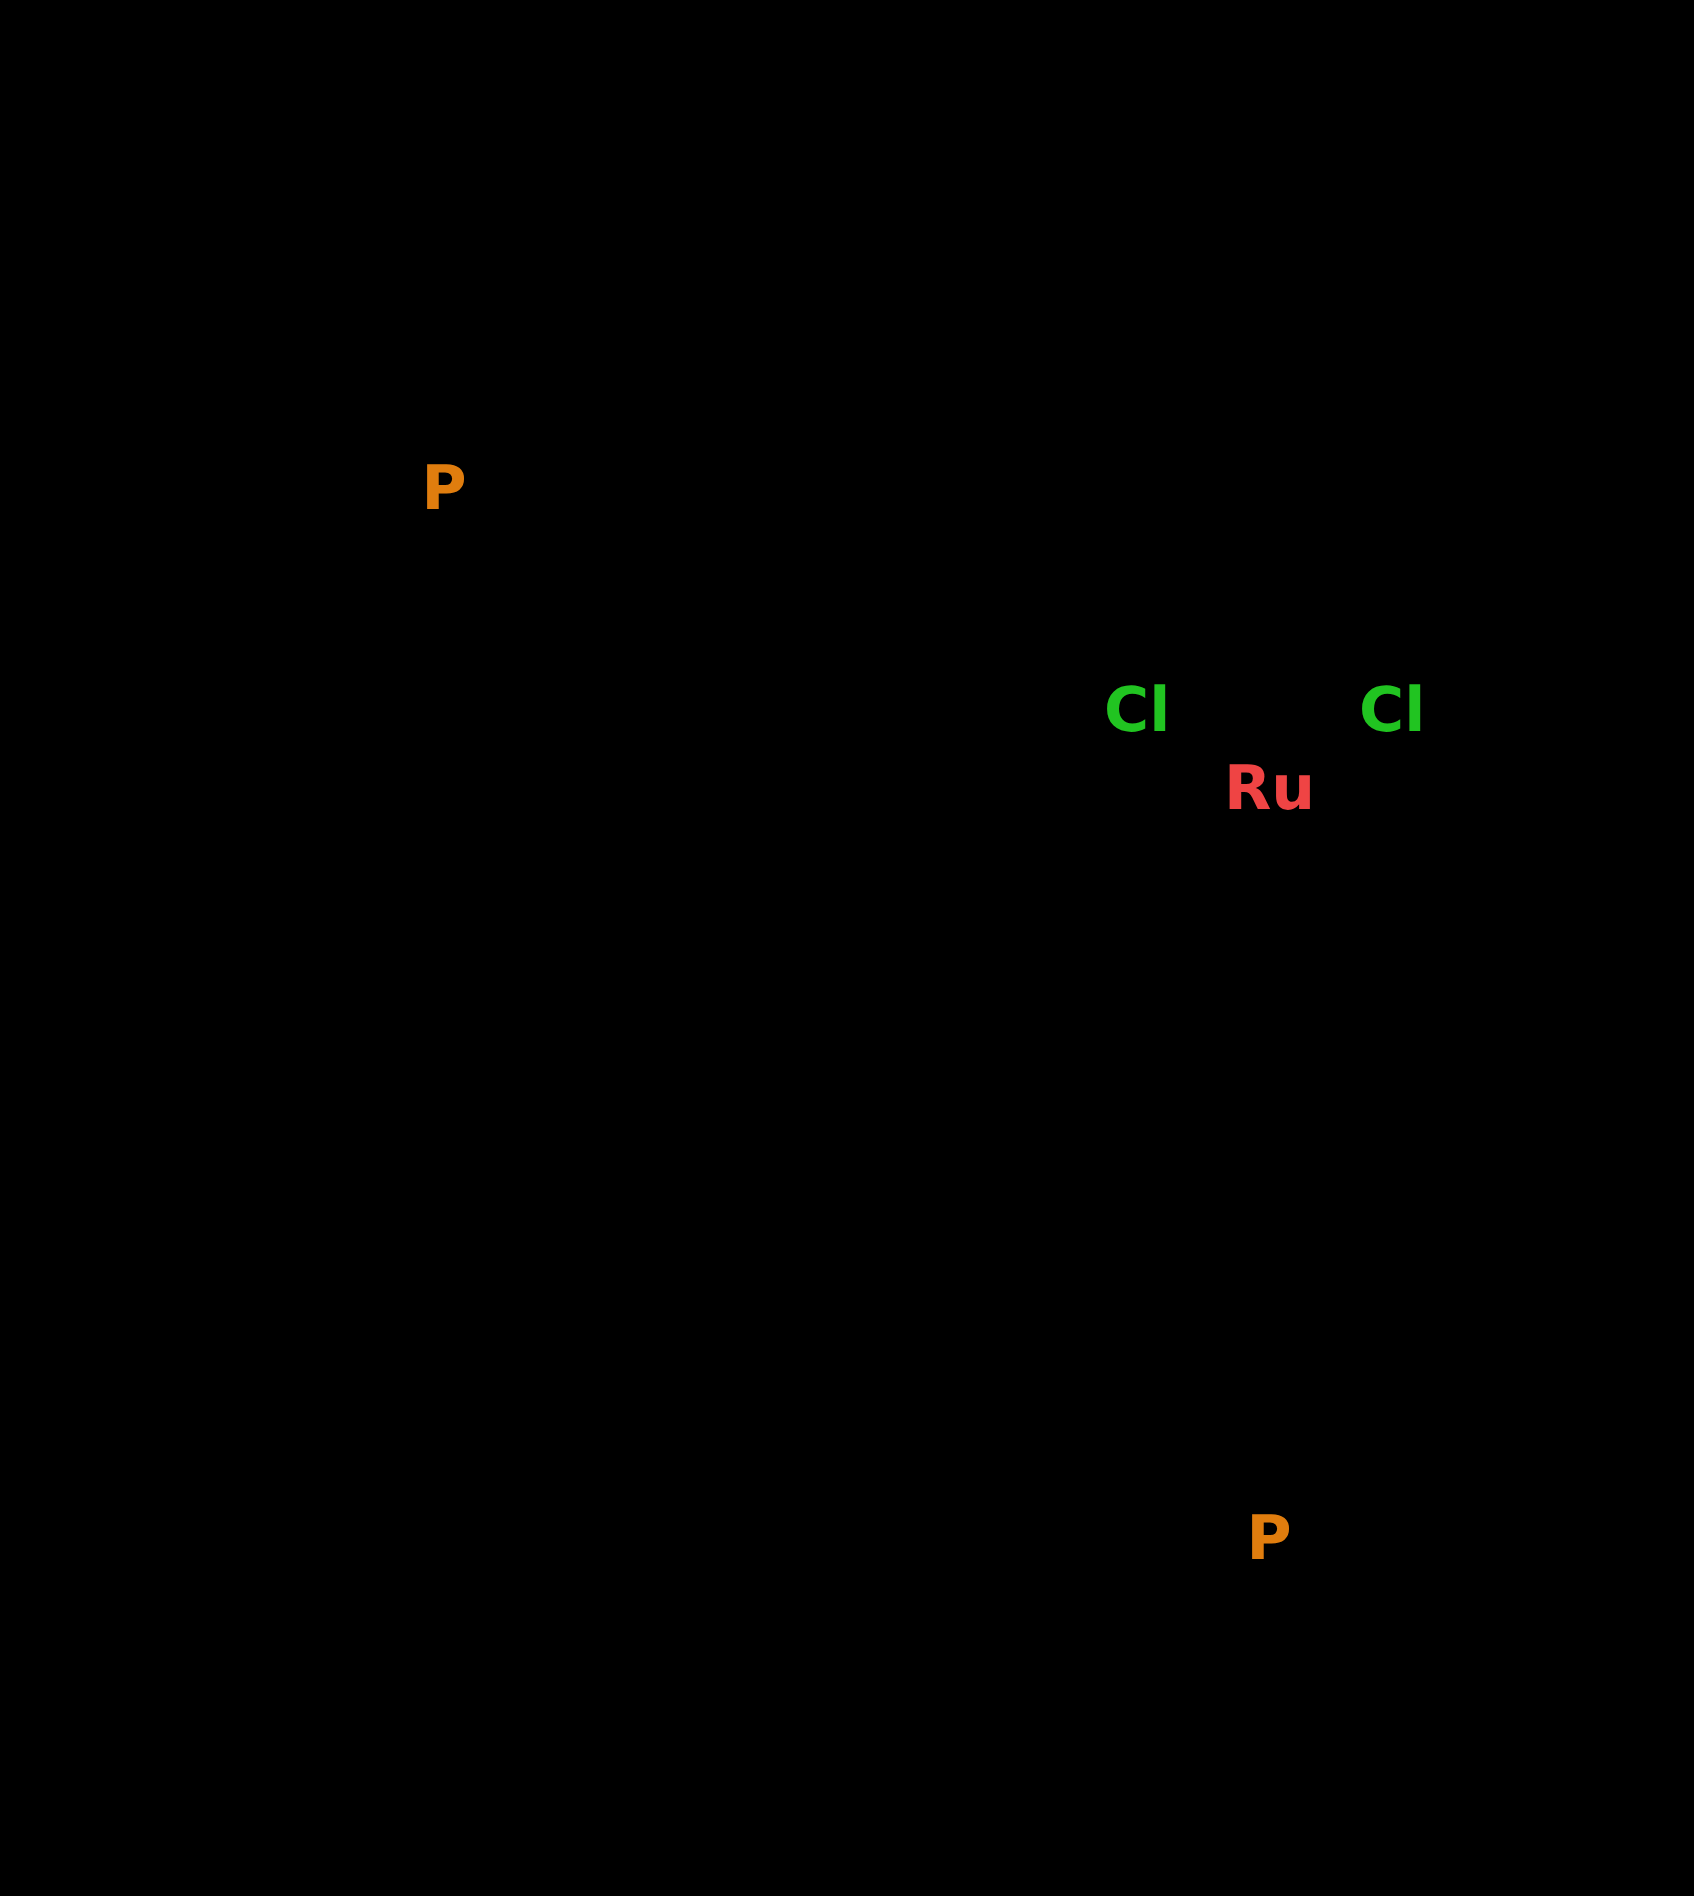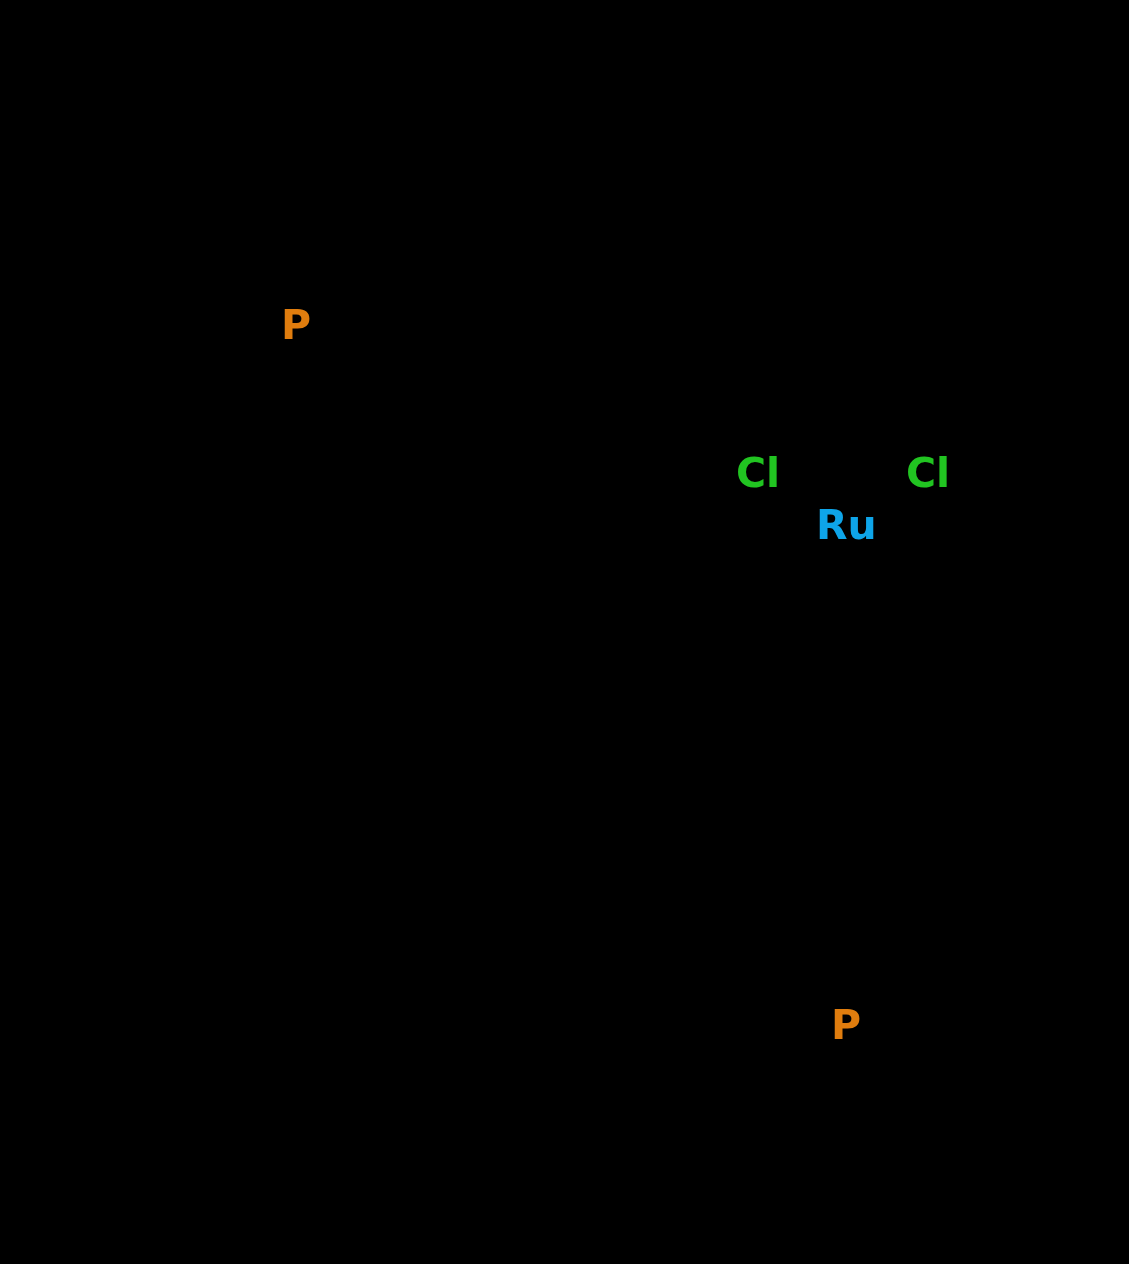--- a/index.html
+++ b/index.html
@@ -25,15 +25,15 @@
     user-select: none;
   }
 </style>
 </head>
 <body style="background: rgb(0, 0, 0);">
 
 <div class="canvas">
   <span class="atom" style="left: 281px; top: 305px; color: rgb(224, 125, 14);">P</span>
   <span class="atom" style="left: 736px; top: 453px; color: rgb(33, 196, 33);">Cl</span>
   <span class="atom" style="left: 906px; top: 453px; color: rgb(33, 196, 33);">Cl</span>
-  <span class="atom" style="left: 816px; top: 505px; color: #0ea5e9;">Ru</span>
+  <span class="atom" style="left: 816px; top: 505px; color: #ef4444;">Ru</span>
   <span class="atom" style="left: 831px; top: 1005px; color: rgb(224, 125, 14);">P</span>
 </div>
 
 </body></html>

